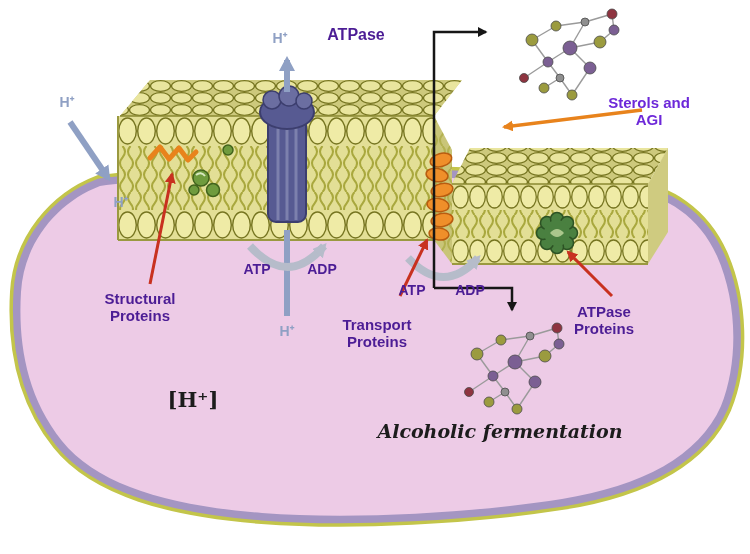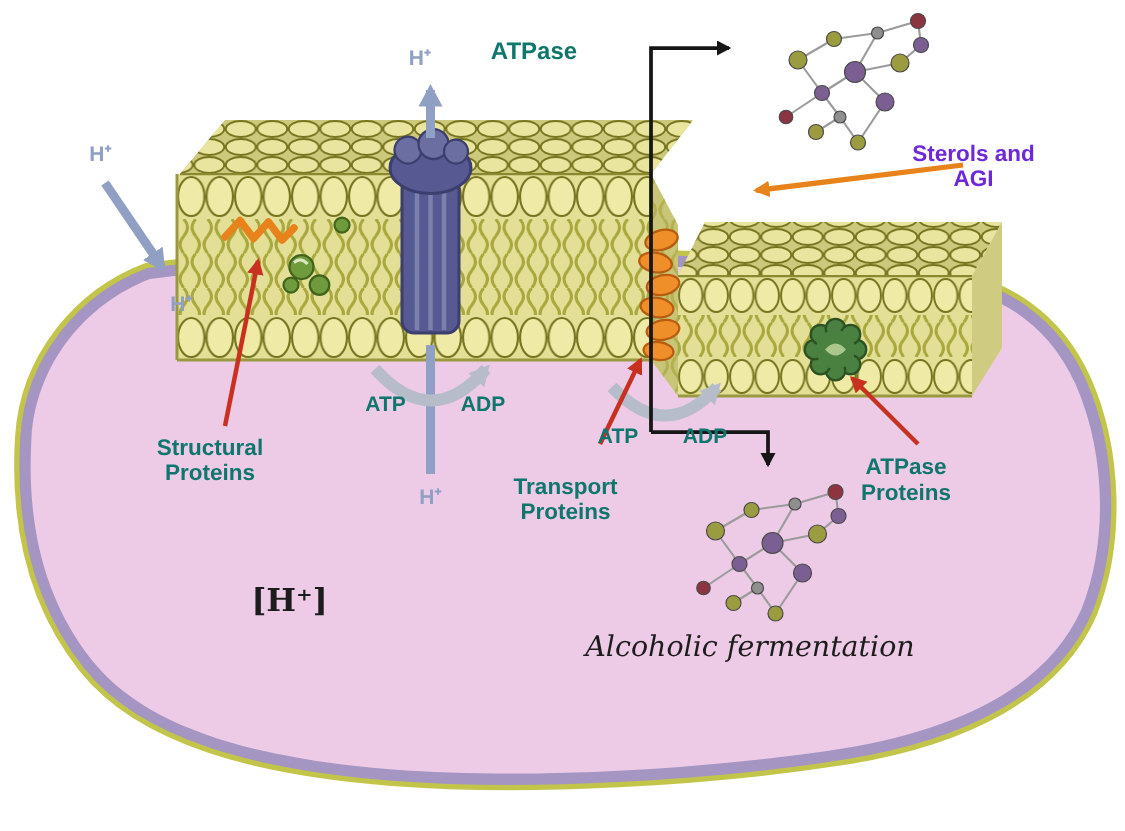--- a/index.html
+++ b/index.html
@@ -1,30 +1,30 @@
 <!DOCTYPE html>
 <html><head>
 <meta charset="utf-8">
 <style>
   html,body{margin:0;padding:0;background:#ffffff}
   .stage{position:relative;width:750px;height:554px;background:#ffffff;overflow:hidden;
          font-family:"Liberation Sans",sans-serif}
   .stage svg{position:absolute;left:0;top:0}
   .lbl{position:absolute;transform:translate(-50%,-50%);font-weight:bold;white-space:nowrap;
        line-height:1.12;text-align:center}
-  .red{color:#0f766e}
+  .red{color:#4c1d95}
   .orange{color:#6d28d9}
   .blue{color:#8fa0c4}
   .ink{color:#1c1c1c}
   .f14{font-size:14px}
   .f15{font-size:15px}
   .f16{font-size:16px}
   .f18{font-size:18px}
   .serif{font-family:"DejaVu Serif",serif}
-  .ital{font-style:italic;font-weight:normal;font-size:19px}
+  .ital{font-style:italic;font-weight:bold;font-size:19px}
   .hconc{font-size:21px;font-weight:bold}
 </style>
 </head>
 <body>
 
 <div class="stage">
 
 <svg width="750" height="554" viewBox="0 0 750 554">
   <defs>
     <path id="cellShape" d="M 100 186 C 58 202 24 242 21 292 C 18 342 26 396 62 441 C 98 486 172 506 262 513 C 352 520 472 513 562 499 C 642 486 699 456 721 406 C 739 361 737 301 717 256 C 699 216 666 196 631 191 C 500 172 198 172 100 186 Z"></path>

